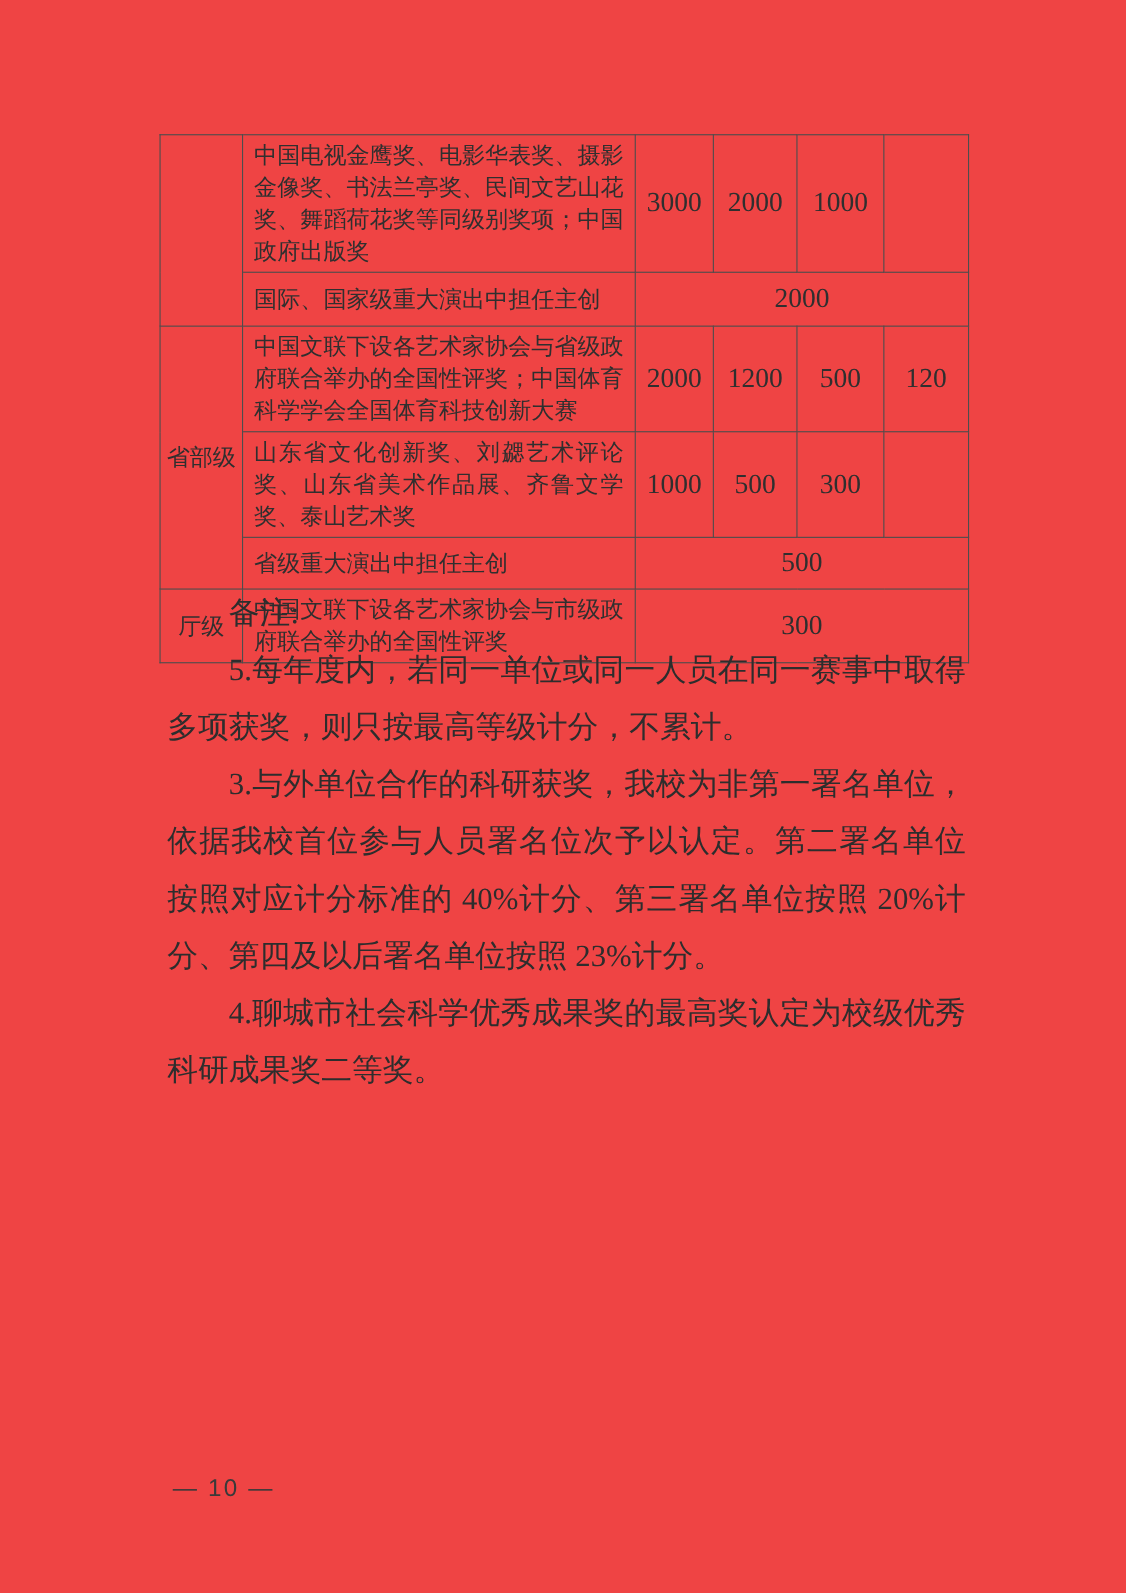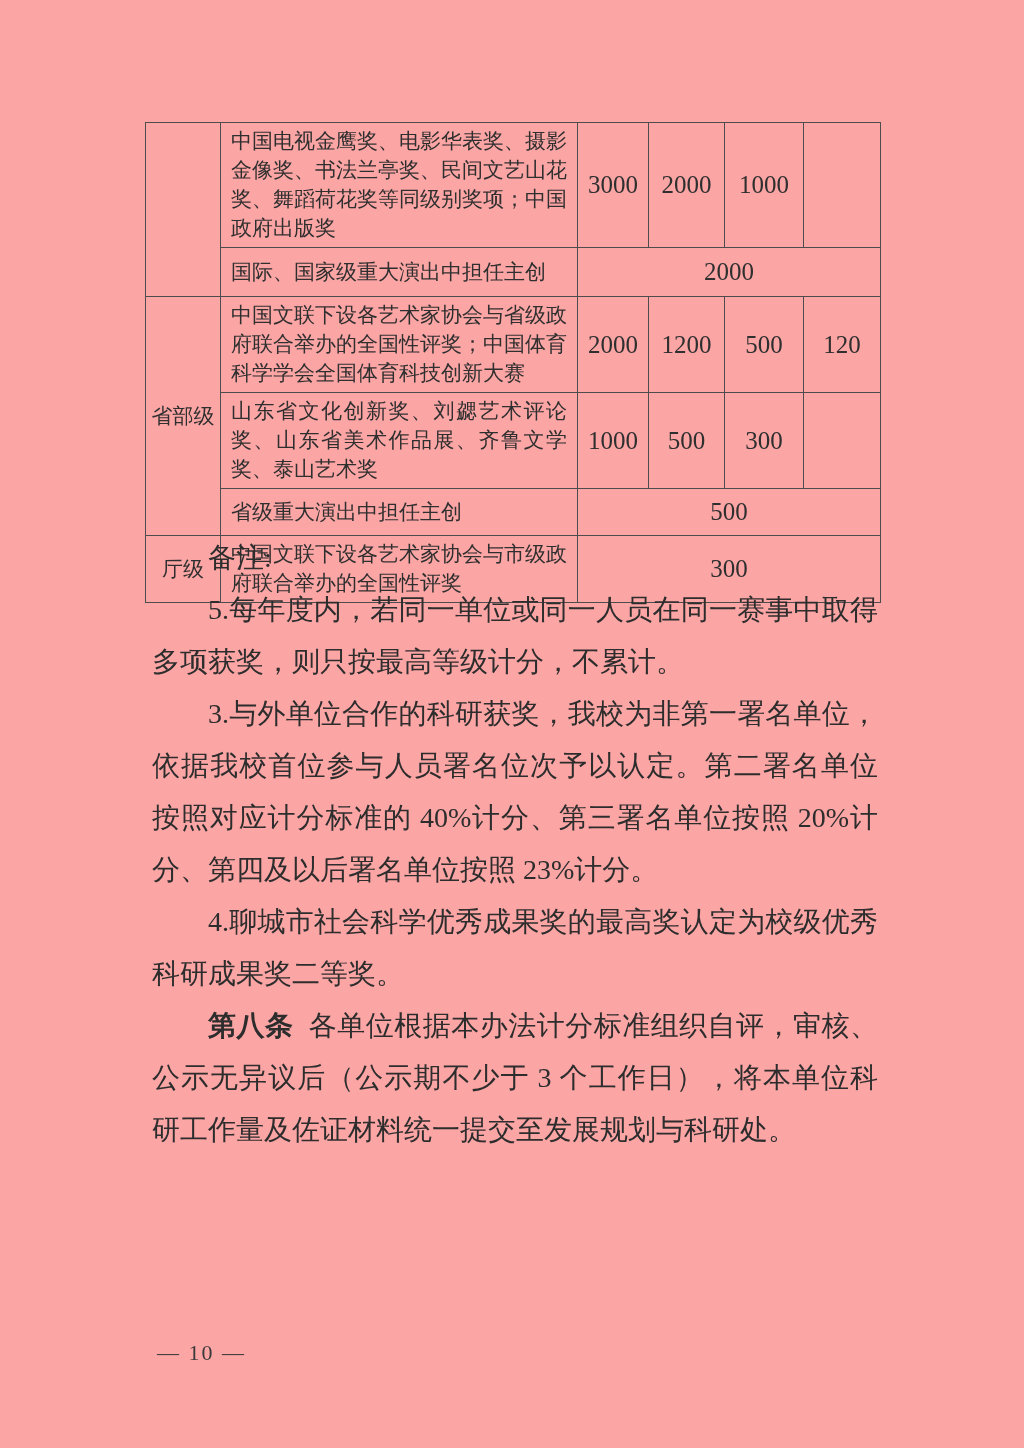--- a/index.html
+++ b/index.html
@@ -5,21 +5,21 @@
   * { margin:0; padding:0; box-sizing:border-box; }
   html,body { width:1024px; height:1448px; }
   body {
     background:#f6f6f4;
     font-family:"Liberation Serif","DejaVu Serif",serif;
     color:#2d2d2d;
   }
   .page {
     position:relative;
     width:1024px; height:1448px;
-    background:#fca5a5;
+    background:#ef4444;
     overflow:hidden;
   }
 
   
   table.score-table {
     position:absolute; top:122px; left:145px;
     width:735px;
     border-collapse:collapse; table-layout:fixed;
   }
   .score-table td {
@@ -52,21 +52,21 @@
   .article-number {
     font-weight:bold;
     font-family:"Liberation Sans","DejaVu Sans",sans-serif;
     margin-right:0.55em;
   }
 
   
   .page-number {
     position:absolute; left:157px; top:1340px;
     font-size:22px; color:#3a3a3a;
-    font-family:Liberation Serif, serif;
+    font-family:Liberation Sans, sans-serif;
     letter-spacing:2px;
   }
 </style>
 </head>
 <body>
 
 <div class="page">
 
   <table class="score-table">
     <colgroup>
@@ -115,18 +115,17 @@
         <td class="num-cell" colspan="4">300</td>
       </tr>
     </tbody>
   </table>
 
   <div class="content">
     <p>备注:</p>
     <p>5.每年度内，若同一单位或同一人员在同一赛事中取得多项获奖，则只按最高等级计分，不累计。</p>
     <p>3.与外单位合作的科研获奖，我校为非第一署名单位，依据我校首位参与人员署名位次予以认定。第二署名单位按照对应计分标准的 40%计分、第三署名单位按照 20%计分、第四及以后署名单位按照 23%计分。</p>
     <p>4.聊城市社会科学优秀成果奖的最高奖认定为校级优秀科研成果奖二等奖。</p>
-    <p><span class="article-number">第八条</span><span>各单位根据本办法计分标准组织自评，审核、公示无异议后（公示期不少于 3 个工作日），将本单位科研工作量及佐证材料统一提交至发展规划与科研处。</span></p>
   </div>
 
   <div class="page-number">— 10 —</div>
 
 </div>
 
 </body></html>

